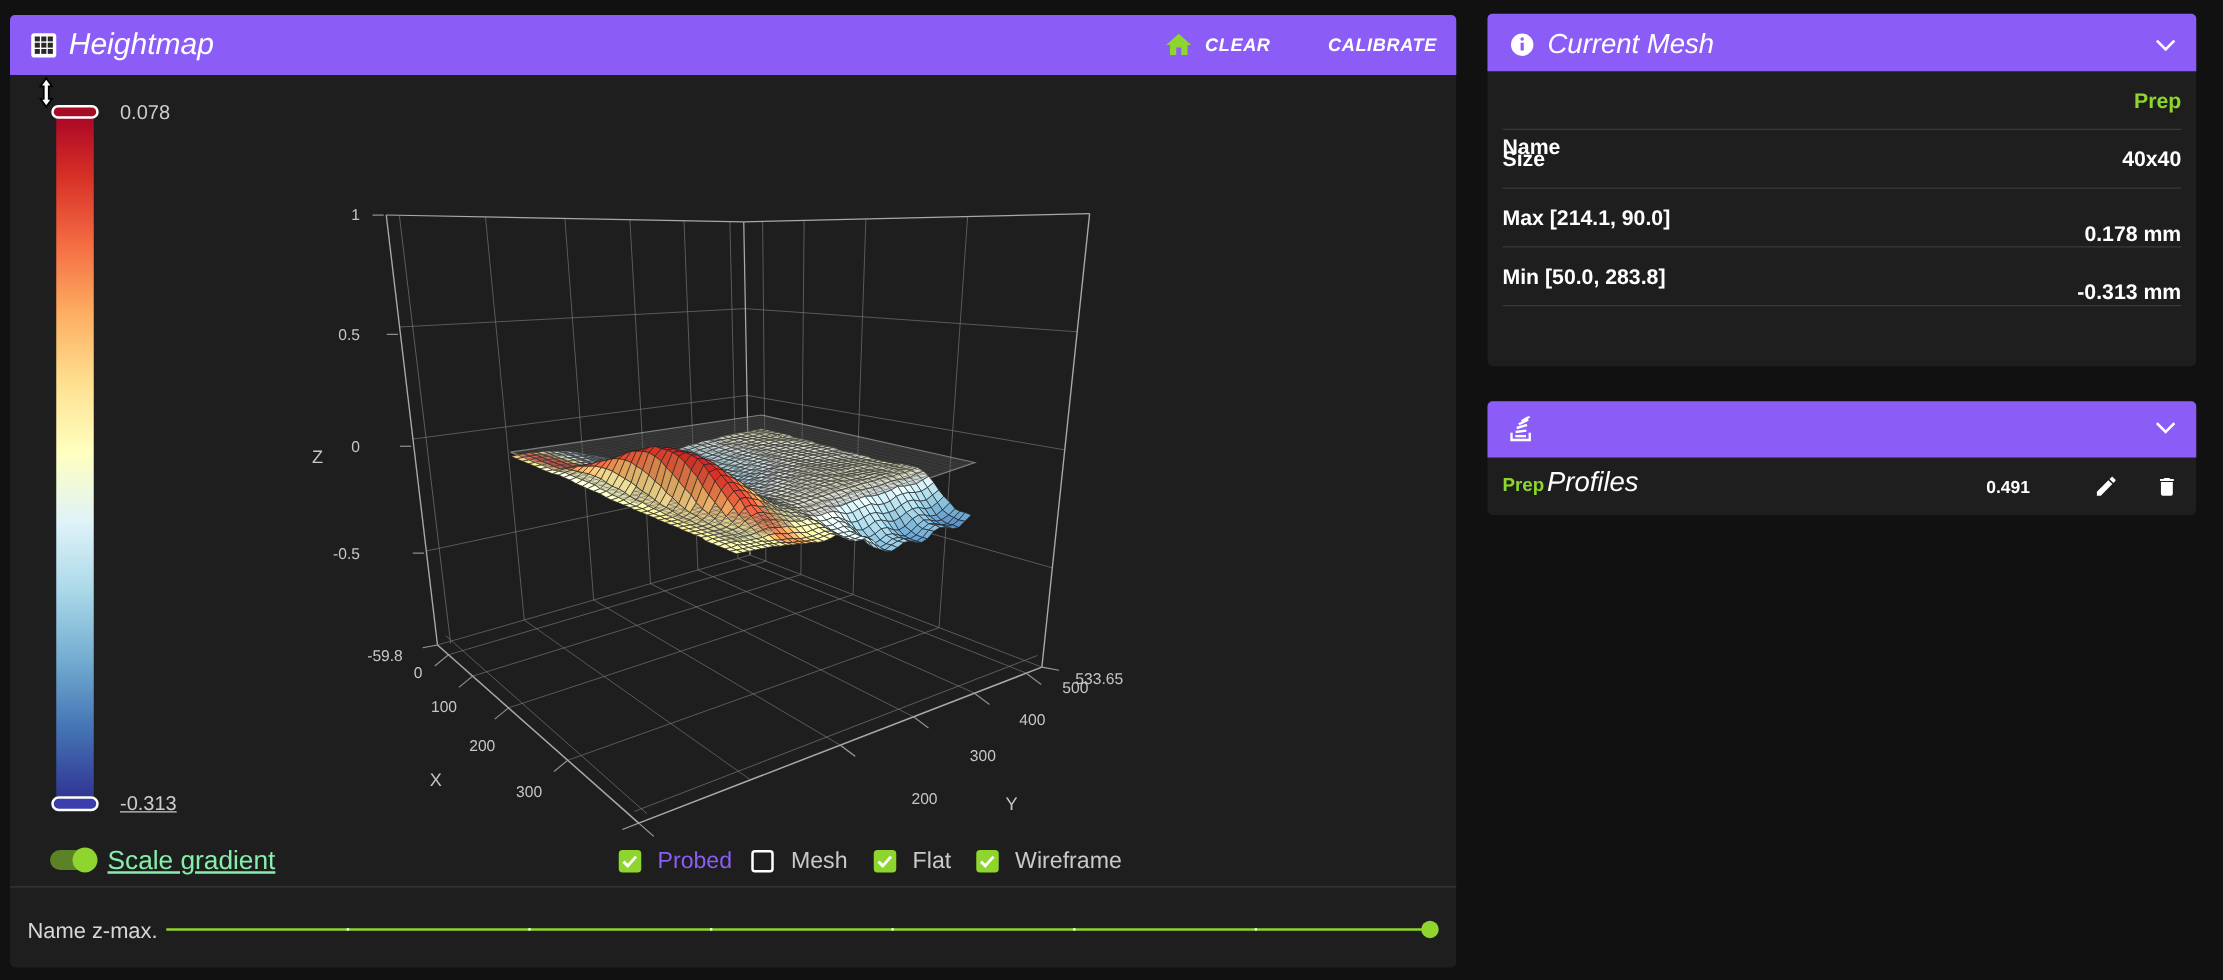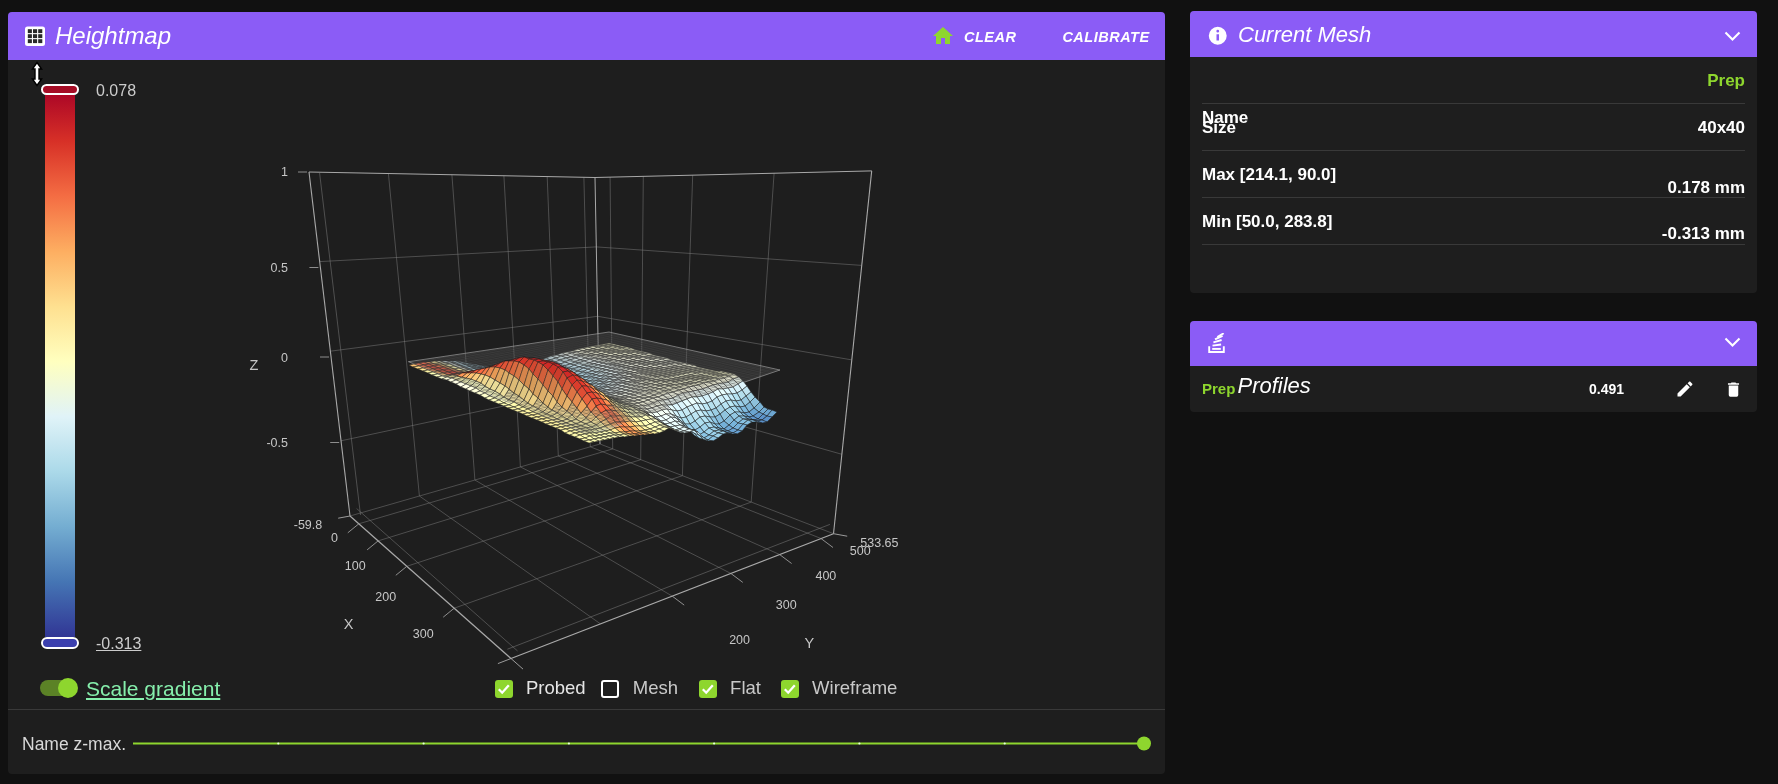--- a/index.html
+++ b/index.html
@@ -1651,21 +1651,21 @@
 
   <div style="position:absolute;left:32px;top:667.5px;width:37px;height:16px;border-radius:8px;background:rgba(142,214,46,0.55);"></div>
   <div style="position:absolute;left:49.5px;top:665.5px;width:20px;height:20px;border-radius:50%;background:#8ed62e;"></div>
   <div style="position:absolute;left:78px;top:665px;font-size:21px;color:#86efac;text-decoration:underline;">Scale gradient</div>
 
   <div style="position:absolute;left:487px;top:667.5px;width:18px;height:18px;border-radius:3px;background:#8ed62e;">
     <svg width="18" height="18" viewBox="0 0 18 18">
         <path d="M3.8 9.3l3.4 3.4 6.6-7.4" fill="none" stroke="#fff" stroke-width="2.3"></path>
       </svg>
   </div>
-  <div style="position:absolute;left:518px;top:664.7px;font-size:18.5px;color:#e5e5e5;">Probed</div>
+  <div style="position:absolute;left:518px;top:664.7px;font-size:18.5px;color:#8b5cf6;">Probed</div>
   <div style="position:absolute;left:593.2px;top:667.5px;width:18px;height:18px;border-radius:3px;border:2.5px solid #fff;"></div>
   <div style="position:absolute;left:624.8px;top:664.7px;font-size:18.5px;color:#c9c9c9;">Mesh</div>
   <div style="position:absolute;left:691.3px;top:667.5px;width:18px;height:18px;border-radius:3px;background:#8ed62e;">
     <svg width="18" height="18" viewBox="0 0 18 18">
         <path d="M3.8 9.3l3.4 3.4 6.6-7.4" fill="none" stroke="#fff" stroke-width="2.3"></path>
       </svg>
   </div>
   <div style="position:absolute;left:722.1px;top:664.7px;font-size:18.5px;color:#c9c9c9;">Flat</div>
   <div style="position:absolute;left:773.2px;top:667.5px;width:18px;height:18px;border-radius:3px;background:#8ed62e;">
     <svg width="18" height="18" viewBox="0 0 18 18">

